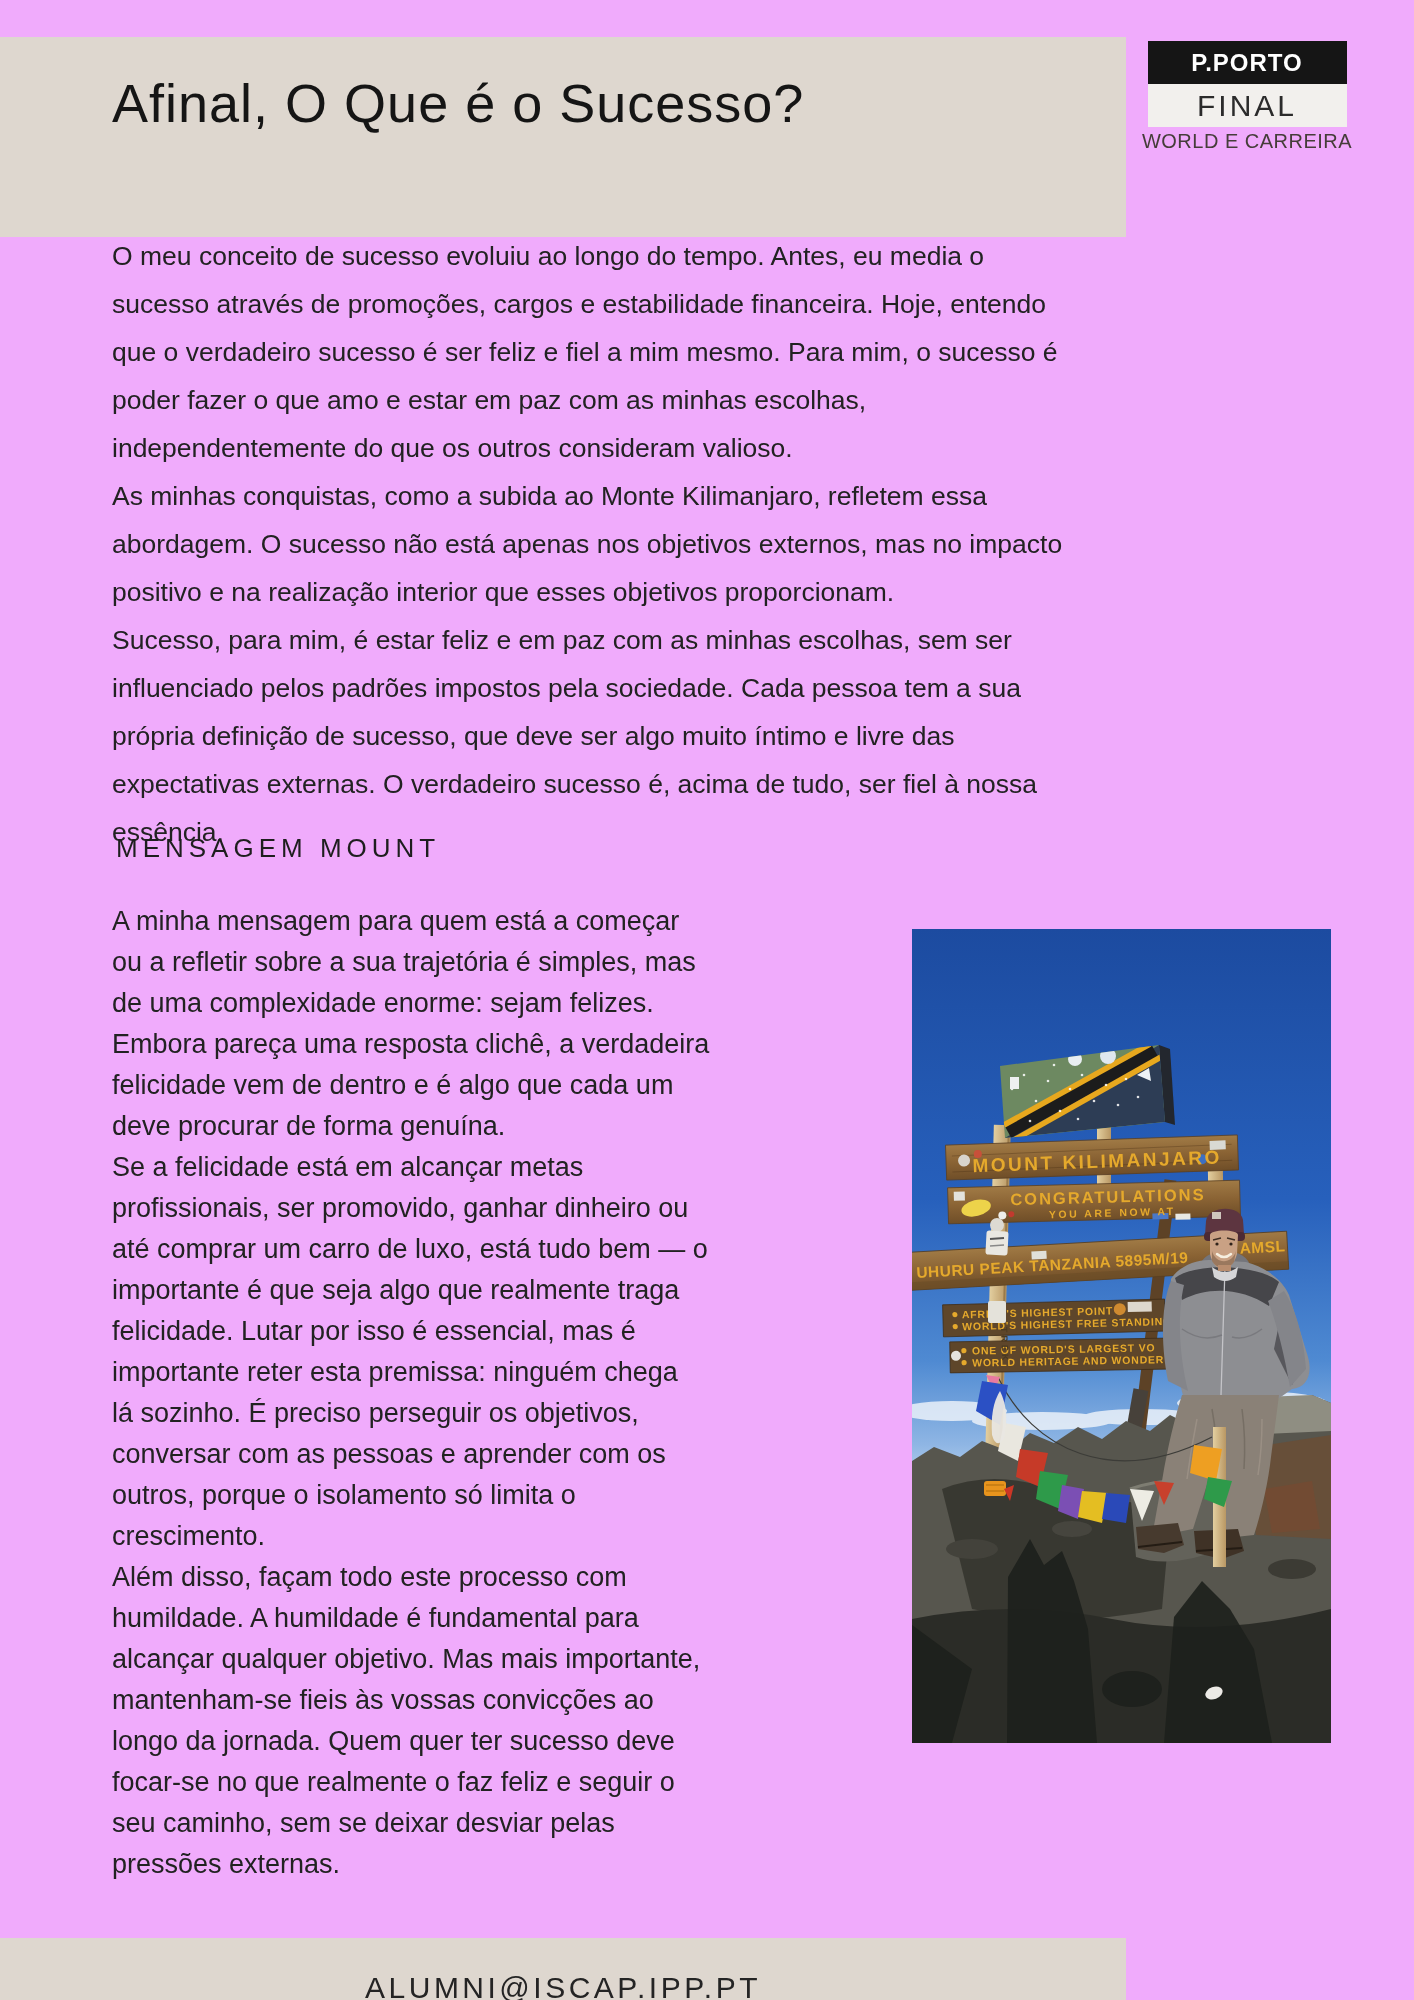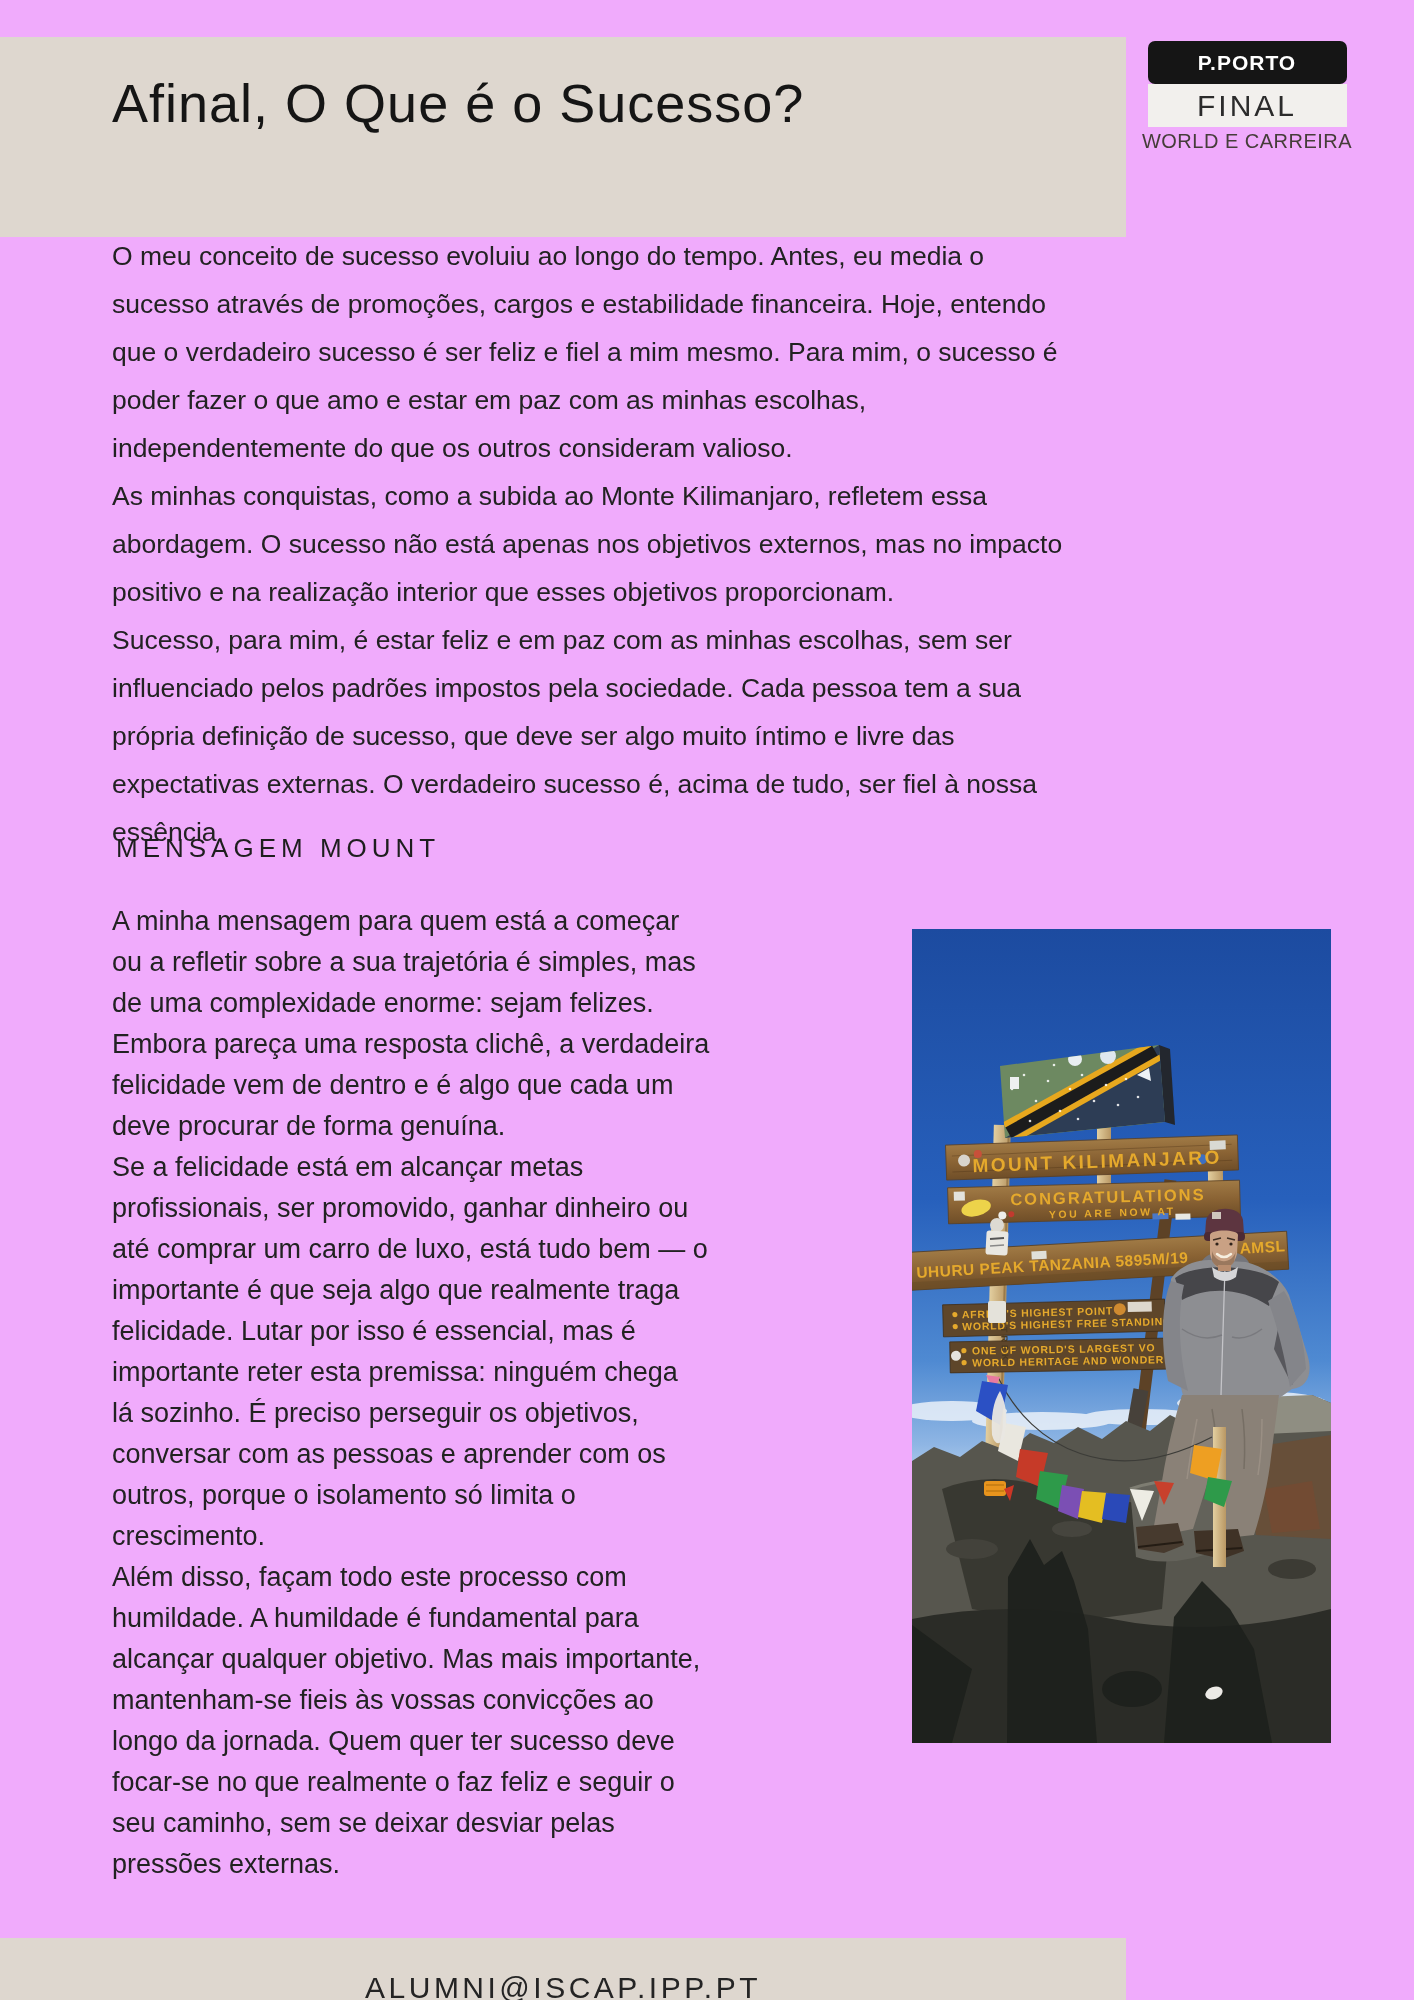--- a/index.html
+++ b/index.html
@@ -19,21 +19,21 @@
   .band.footer{top:1901px;height:99px;display:flex;align-items:center;justify-content:center;}
   .page-title{
     position:absolute;left:112px;top:72px;
     font-size:54px;letter-spacing:1px;color:#151515;
     white-space:nowrap;font-weight:400;
   }
   .logo{
     position:absolute;top:41px;right:57px;width:220px;
   }
   .logo .box{width:199px;height:43px;margin:0 auto;display:flex;align-items:center;justify-content:center;}
-  .logo .black{background:#151515;color:#ffffff;font-weight:700;font-size:21px;letter-spacing:1px;border-radius:7px;}
+  .logo .black{background:#151515;color:#ffffff;font-weight:700;font-size:24px;letter-spacing:1px;}
   .logo .white{background:#f2f0ed;color:#2b2b2b;font-weight:400;font-size:30px;letter-spacing:3px;}
   .logo .dept{
     margin-top:3px;text-align:center;white-space:nowrap;
     font-size:20px;letter-spacing:.5px;color:#453d39;
   }
   .intro{
     position:absolute;left:112px;top:188px;
     font-size:26.5px;line-height:48px;color:#222222;
     white-space:pre;
     margin-top:44px;

